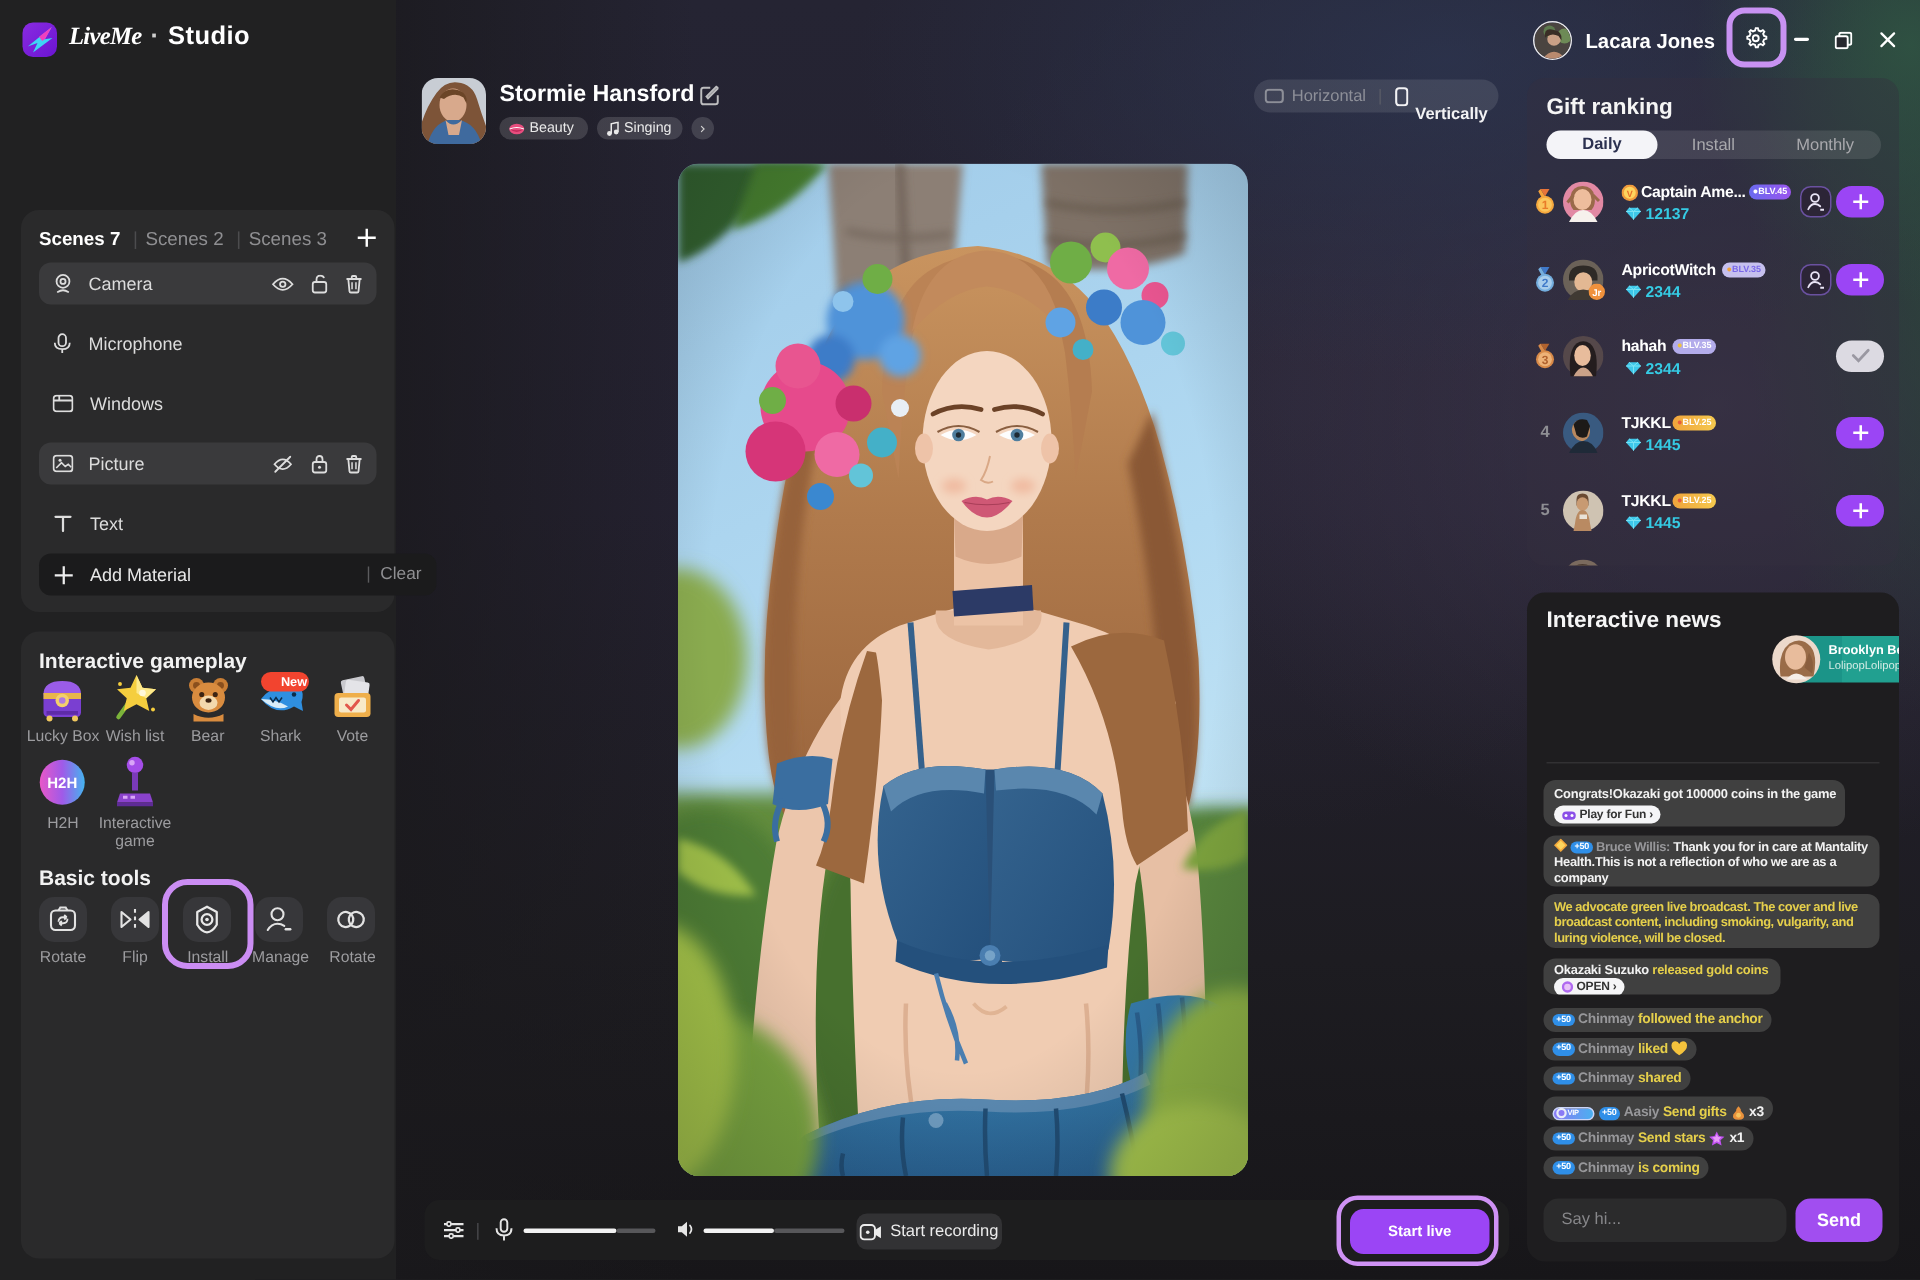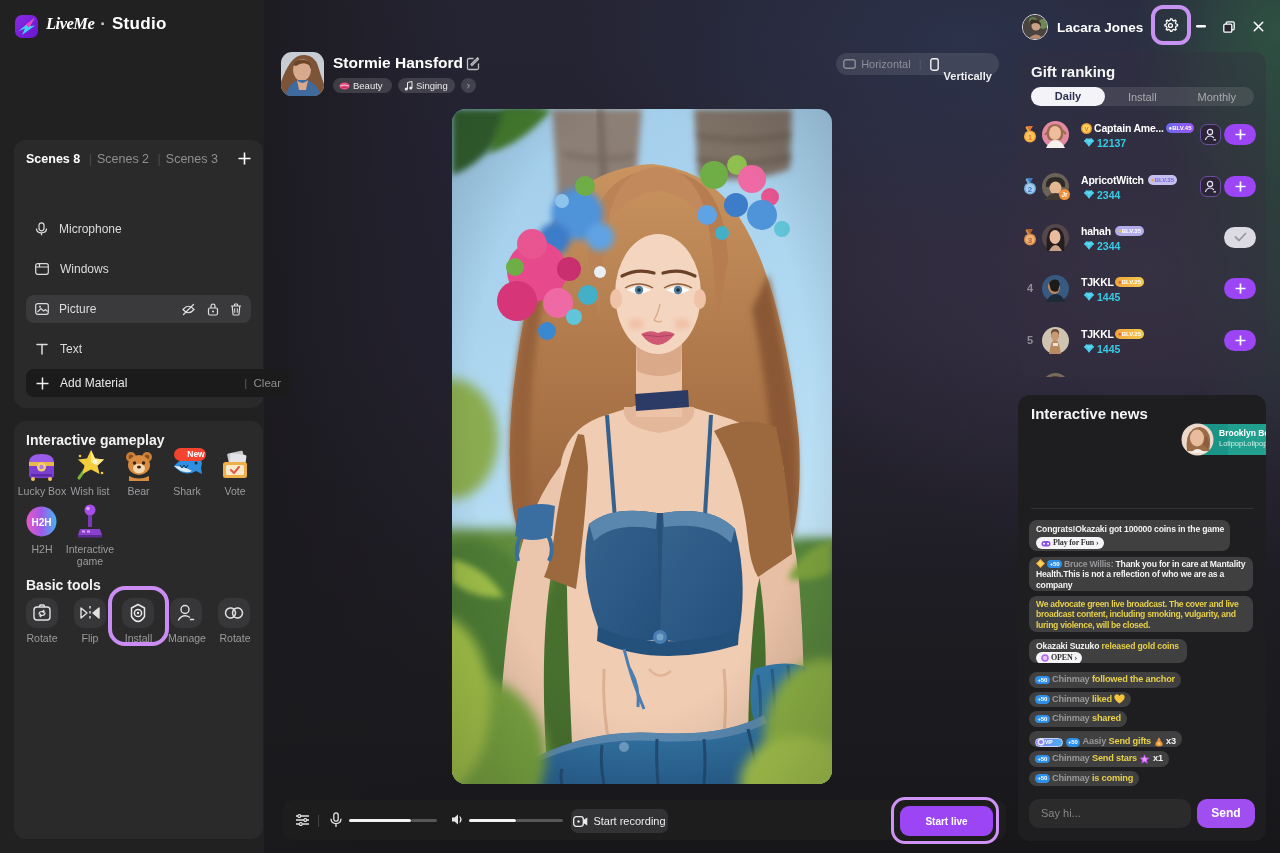--- a/index.html
+++ b/index.html
@@ -86,21 +86,21 @@
 .ranknum { position:absolute; left:1026px; width:14px; text-align:center; color:#8e8e93; font-size:11px; font-weight:bold; }
 
 
 .bubble { position:absolute; left:11px; background:#404040; border-radius:8px; color:#f2f2f2;
   font-size:9.5px; font-weight:bold; line-height:10.9px; padding:4px 7px; letter-spacing:-0.15px; white-space:normal; overflow:hidden; }
 .yel { color:#e5cf4b; }
 .gname2 { color:#97979a; }
 .b50 { display:inline-block; background:#2f8fe8; border-radius:4.5px; color:#fff; font-size:6px;
   padding:0 2.5px; height:8.5px; line-height:8.5px; vertical-align:1px; font-weight:bold; }
 .wpill { display:inline-flex; align-items:center; background:#f5f5f7; color:#333; border-radius:7px;
-  height:12px; font-size:8px; font-weight:bold; padding:0 5px; gap:2px;font-family:Liberation Serif, serif; }
+  height:12px; font-size:8px; font-weight:bold; padding:0 5px; gap:2px; }
 .sayhi { position:absolute; left:11px; top:404px; width:162px; height:29px; background:#2b2b2c; border-radius:10px;
   color:#87878a; font-size:11px; line-height:29px; padding-left:12px; }
 .sendbtn { position:absolute; left:179px; top:404px; width:58px; height:29px; background:#a14ef0; border-radius:10px;
   color:#fff; font-size:12px; font-weight:bold; text-align:center; line-height:29px; }
 </style>
 </head>
 <body>
 <div id="stage">
   <div id="bgcenter" class="abs"></div>
   <div id="bgleft" class="abs"></div>
@@ -137,28 +137,48 @@
     <rect x="4" y="1" width="10" height="10" rx="1.5" fill="none" stroke="#fff" stroke-width="1.6"></rect>
     <rect x="1" y="4" width="10" height="10" rx="1.5" fill="#26282e" stroke="#fff" stroke-width="1.6"></rect>
   </svg>
   <svg class="abs" style="left:1253px;top:21px" width="11" height="11" viewBox="0 0 13 13">
     <path d="M1.5 1.5 L11.5 11.5 M11.5 1.5 L1.5 11.5" stroke="#fff" stroke-width="1.8" stroke-linecap="round"></path>
   </svg>
 
 
   <div class="card" style="top:140px; height:268px;">
     <div style="position:absolute;left:12px;top:12px;font-size:12.5px;color:#8f8f92;">
-      <span style="color:#fff;font-weight:bold;">Scenes 8</span>
+      <span style="color:#fff;font-weight:bold;">Scenes 7</span>
       <span style="color:#4c4c4e;margin:0 5px;">|</span><span>Scenes 2</span>
       <span style="color:#4c4c4e;margin:0 5px;">|</span><span>Scenes 3</span>
     </div>
     <svg style="position:absolute;right:12px;top:12px;" width="13" height="13" viewBox="0 0 13 13">
         <path d="M6.5 0.5 V12.5 M0.5 6.5 H12.5" stroke="#fff" stroke-width="1.6"></path>
       </svg>
 
+    <div class="scrow hl" style="top:35px;">
+      <svg style="margin-left:9px" width="14" height="14" viewBox="0 0 14 14">
+        <circle cx="7" cy="5.6" r="4.3" fill="none" stroke="#ddd" stroke-width="1.2"></circle>
+        <circle cx="7" cy="5.6" r="1.7" fill="none" stroke="#ddd" stroke-width="1.2"></circle>
+        <path d="M3.5 12.6 Q7 10.4 10.5 12.6" fill="none" stroke="#ddd" stroke-width="1.2" stroke-linecap="round"></path>
+      </svg>
+      <span style="margin-left:10px">Camera</span>
+      <svg style="margin-left:auto" width="15" height="11" viewBox="0 0 15 11">
+          <path d="M1 5.5 Q7.5 -2 14 5.5 Q7.5 13 1 5.5 Z" fill="none" stroke="#ddd" stroke-width="1.2"></path>
+          <circle cx="7.5" cy="5.5" r="1.8" fill="none" stroke="#ddd" stroke-width="1.2"></circle>
+        </svg>
+      <svg style="margin-left:11px" width="12" height="13" viewBox="0 0 12 13">
+          <rect x="1.5" y="5" width="9" height="7" rx="1.5" fill="none" stroke="#ddd" stroke-width="1.2"></rect>
+          <path d="M4 5 V3.4 Q4 0.8 6.5 0.8 Q8.6 0.8 9 2.4" fill="none" stroke="#ddd" stroke-width="1.2"></path>
+        </svg>
+      <svg style="margin-left:11px;margin-right:9px" width="12" height="13" viewBox="0 0 12 13">
+          <path d="M1 3 H11 M4.5 3 V1.6 Q4.5 1 5.2 1 H6.8 Q7.5 1 7.5 1.6 V3 M2.2 3 L3 11.2 Q3.1 12 3.9 12 H8.1 Q8.9 12 9 11.2 L9.8 3" fill="none" stroke="#ddd" stroke-width="1.2"></path>
+          <path d="M4.7 5.2 V9.8 M7.3 5.2 V9.8" stroke="#ddd" stroke-width="1"></path>
+        </svg>
+    </div>
     <div class="scrow" style="top:75px;">
       <svg style="margin-left:9px" width="13" height="14" viewBox="0 0 13 14">
         <rect x="4" y="0.8" width="5" height="8" rx="2.5" fill="none" stroke="#ddd" stroke-width="1.2"></rect>
         <path d="M1.5 6.5 Q1.5 10.8 6.5 10.8 Q11.5 10.8 11.5 6.5 M6.5 10.8 V13.3" fill="none" stroke="#ddd" stroke-width="1.2"></path>
       </svg>
       <span style="margin-left:11px">Microphone</span>
     </div>
     <div class="scrow" style="top:115px;">
       <svg style="margin-left:9px" width="14" height="12" viewBox="0 0 14 12">
         <rect x="0.7" y="0.7" width="12.6" height="10.6" rx="2" fill="none" stroke="#ddd" stroke-width="1.2"></rect>

